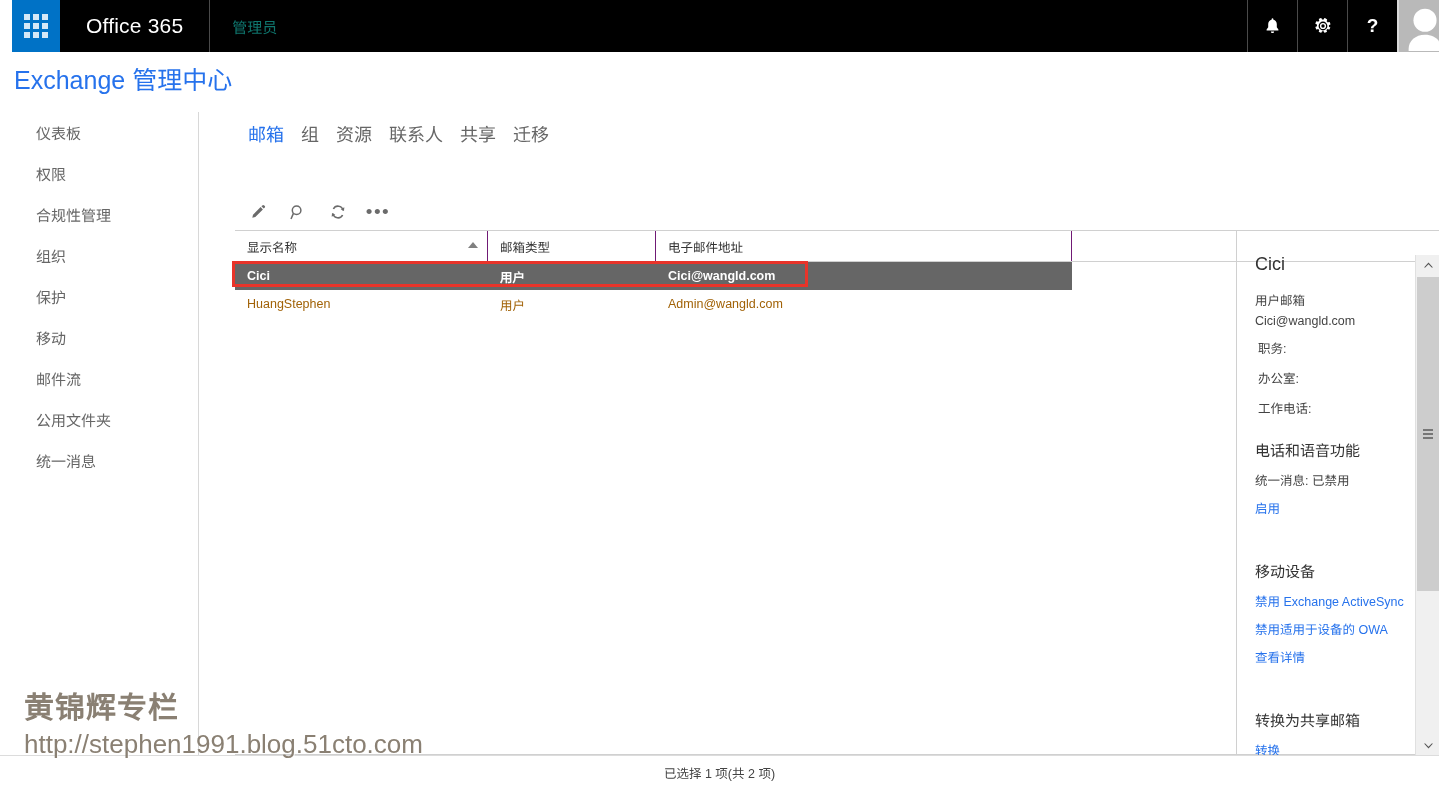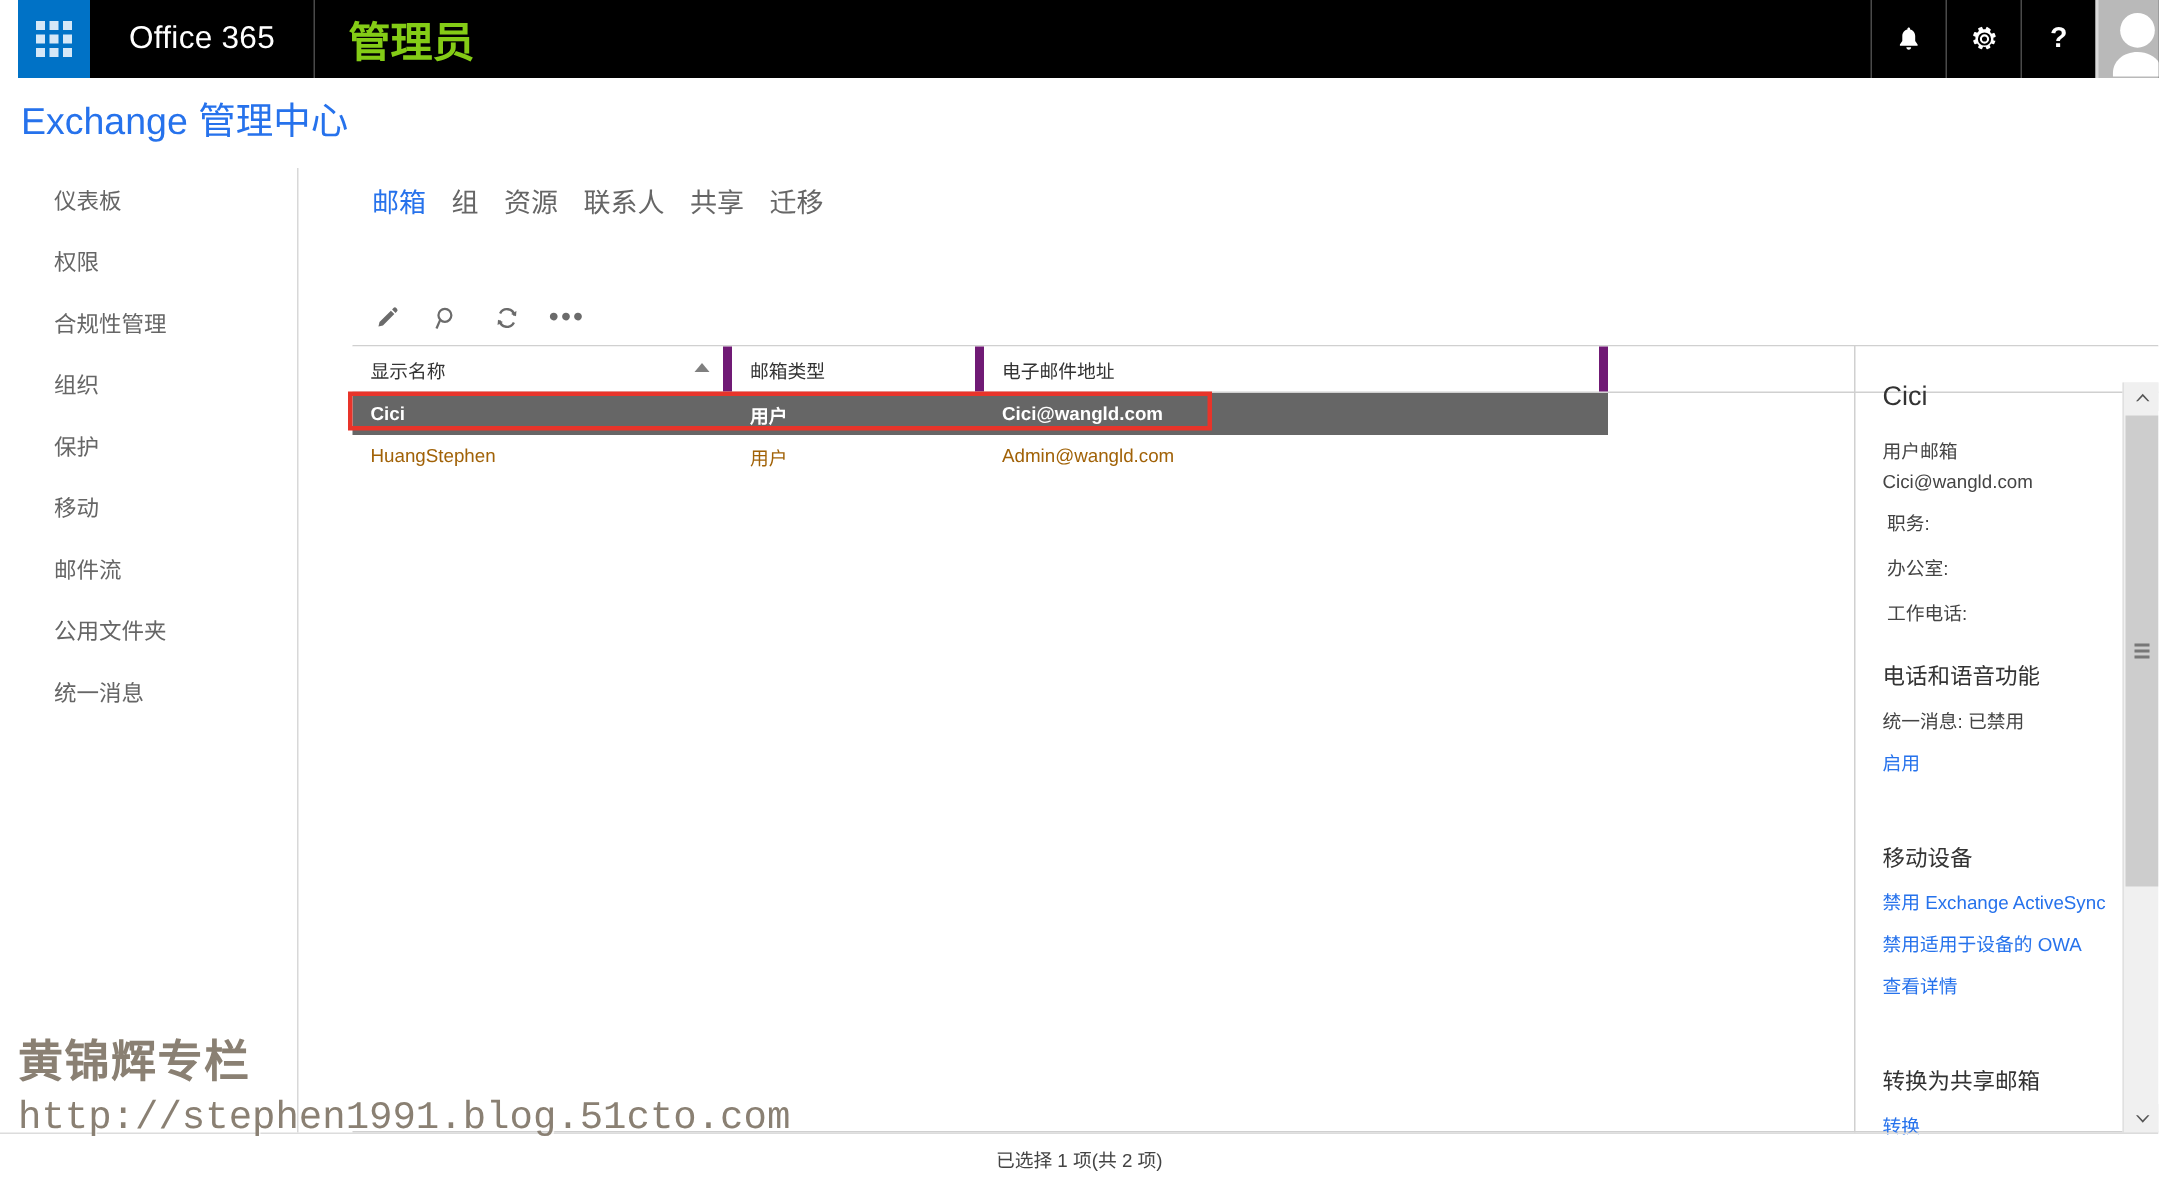--- a/index.html
+++ b/index.html
@@ -38,21 +38,21 @@
     display: flex; align-items: center;
     padding: 0 26px 0 26px;
     color: #ffffff; font-size: 21px; font-weight: 300;
     letter-spacing: .2px; cursor: pointer;
     border-right: 1px solid #4a4a4a;
     white-space: nowrap;
   }
   .suite-context {
     display: flex; align-items: center;
     padding: 0 22px;
-    color: #84cc16; font-size: 28px; font-weight: 700;
+    color: #0f766e; font-size: 15px; font-weight: 400;
     white-space: nowrap;
   }
   .suite-spacer { flex: 1 1 auto; }
   .suite-icon {
     width: 50px; height: 52px;
     display: flex; align-items: center; justify-content: center;
     border-left: 1px solid #4a4a4a;
     color: #ffffff; cursor: pointer;
     font-size: 17px;
   }
@@ -134,21 +134,21 @@
     position: relative;
     height: 31px;
     border-bottom: 1px solid #d0d0d0;
     display: flex;
     background: #ffffff;
   }
   .gh-cell {
     display: flex; align-items: center;
     font-size: 12.5px; color: #333333;
     padding-left: 12px;
-    border-right: 6px solid #701a75;
+    border-right: 1px solid #701a75;
     position: relative;
     cursor: pointer; white-space: nowrap;
   }
   .gh-cell.c0 { width: 253px; }
   .gh-cell.c1 { width: 168px; }
   .gh-cell.c2 { width: 416px; }
   .gh-cell.c3 { width: 367px; border-right: none; }
   .sort-asc {
     position: absolute; right: 9px; top: 11px;
     width: 0; height: 0;
@@ -252,24 +252,24 @@
     width: 1439px; height: 1px; background: #dcdcdc;
   }
   .footer-status {
     position: absolute; top: 763px; left: 0;
     width: 1439px; text-align: center;
     font-size: 12.5px; color: #444444;
   }
 
   
   .watermark {
-    position: absolute; left: 12px; top: 683px;
+    position: absolute; left: 24px; top: 683px;
     z-index: 30; pointer-events: none;
     color: #8a8073;
-    font-family: Liberation Mono, monospace;
+    font-family: Liberation Sans, sans-serif;
   }
   .wm-line1 {
     font-size: 30px; font-weight: bold; letter-spacing: 1px;
     text-shadow: 1px 1px 0 rgba(255,255,255,.7);
   }
   .wm-line2 {
     font-size: 26px; letter-spacing: 0px; margin-top: 2px;
     text-shadow: 1px 1px 0 rgba(255,255,255,.7);
   }
 </style>

